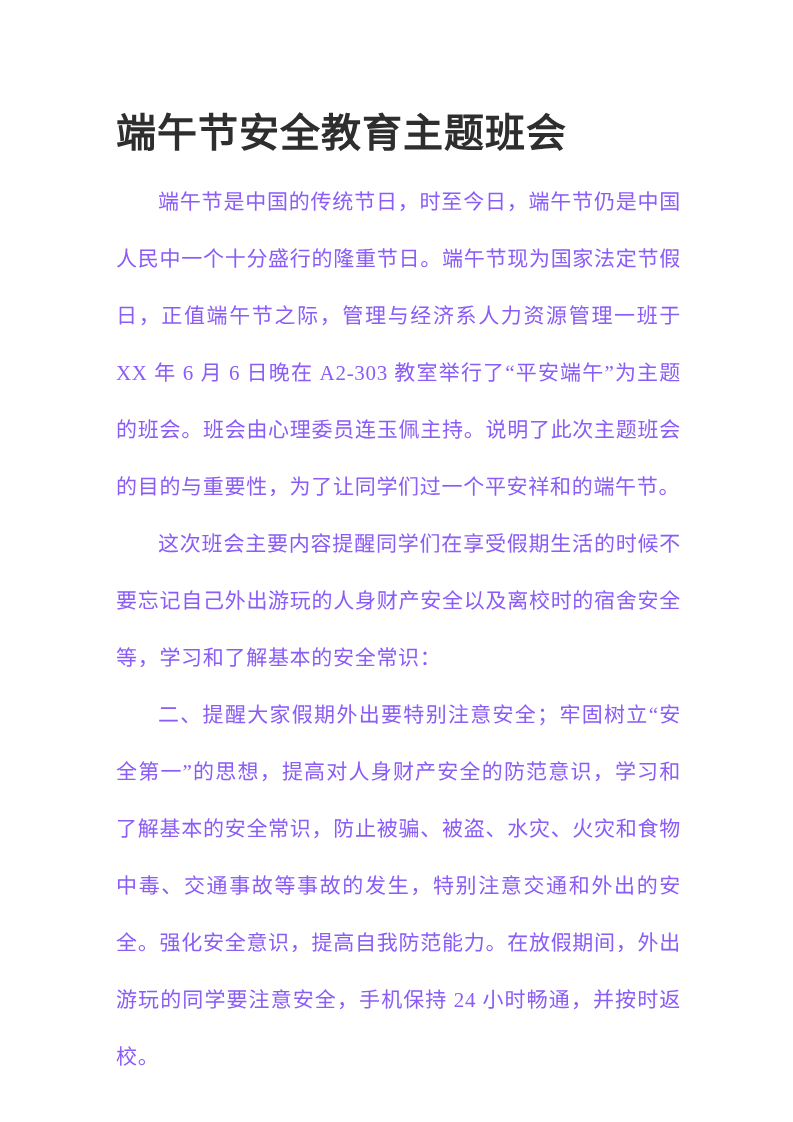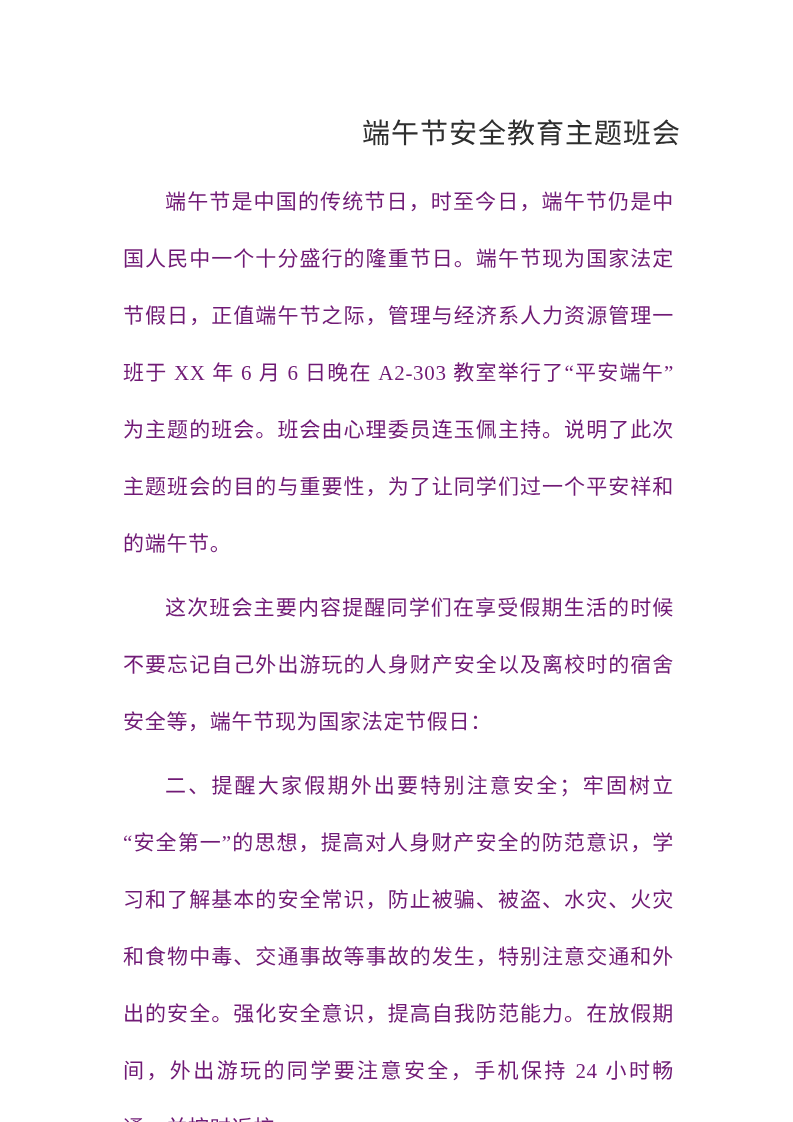--- a/index.html
+++ b/index.html
@@ -16,45 +16,45 @@
   }
   .page {
     box-sizing: border-box;
     width: 793px;
     height: 1122px;
     padding: 0 112px 0 116px;
     background: #ffffff;
   }
   .doc-title {
     margin: 108px 0 0 0;
-    font-size: 28px;
+    font-size: 40px;
     line-height: 52px;
-    font-weight: normal;
-    text-align: right;
+    font-weight: bold;
+    text-align: left;
     letter-spacing: 1px;
     color: #2e2e2e;
     white-space: nowrap;
   }
   .doc-body {
     margin-top: 14px;
   }
   .doc-body p {
-    margin: 7px;
+    margin: 0;
     font-size: 21px;
     line-height: 57px;
     letter-spacing: 0.7px;
     text-indent: 2em;
     text-align: justify;
     text-justify: inter-ideograph;
-    color: #701a75;
+    color: #8b5cf6;
   }
 </style>
 </head>
 <body>
 
 <div class="page">
   <h1 class="doc-title">端午节安全教育主题班会</h1>
   <div class="doc-body">
     <p>端午节是中国的传统节日，时至今日，端午节仍是中国人民中一个十分盛行的隆重节日。端午节现为国家法定节假日，正值端午节之际，管理与经济系人力资源管理一班于 XX 年 6 月 6 日晚在 A2-303 教室举行了“平安端午”为主题的班会。班会由心理委员连玉佩主持。说明了此次主题班会的目的与重要性，为了让同学们过一个平安祥和的端午节。</p>
-    <p>这次班会主要内容提醒同学们在享受假期生活的时候不要忘记自己外出游玩的人身财产安全以及离校时的宿舍安全等，端午节现为国家法定节假日：</p>
+    <p>这次班会主要内容提醒同学们在享受假期生活的时候不要忘记自己外出游玩的人身财产安全以及离校时的宿舍安全等，学习和了解基本的安全常识：</p>
     <p>二、提醒大家假期外出要特别注意安全；牢固树立“安全第一”的思想，提高对人身财产安全的防范意识，学习和了解基本的安全常识，防止被骗、被盗、水灾、火灾和食物中毒、交通事故等事故的发生，特别注意交通和外出的安全。强化安全意识，提高自我防范能力。在放假期间，外出游玩的同学要注意安全，手机保持 24 小时畅通，并按时返校。</p>
   </div>
 </div>
 
 </body></html>

